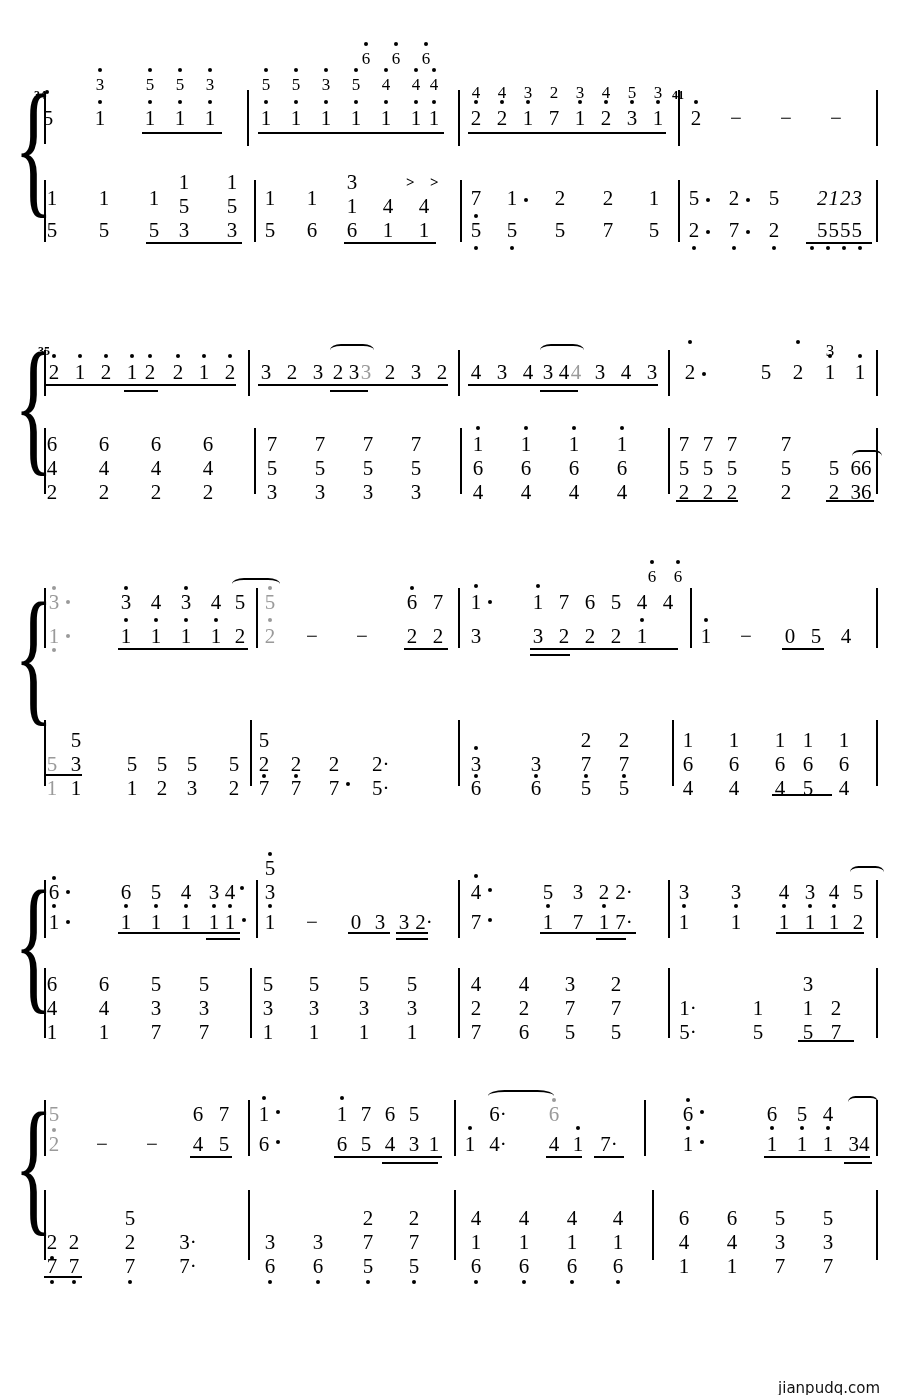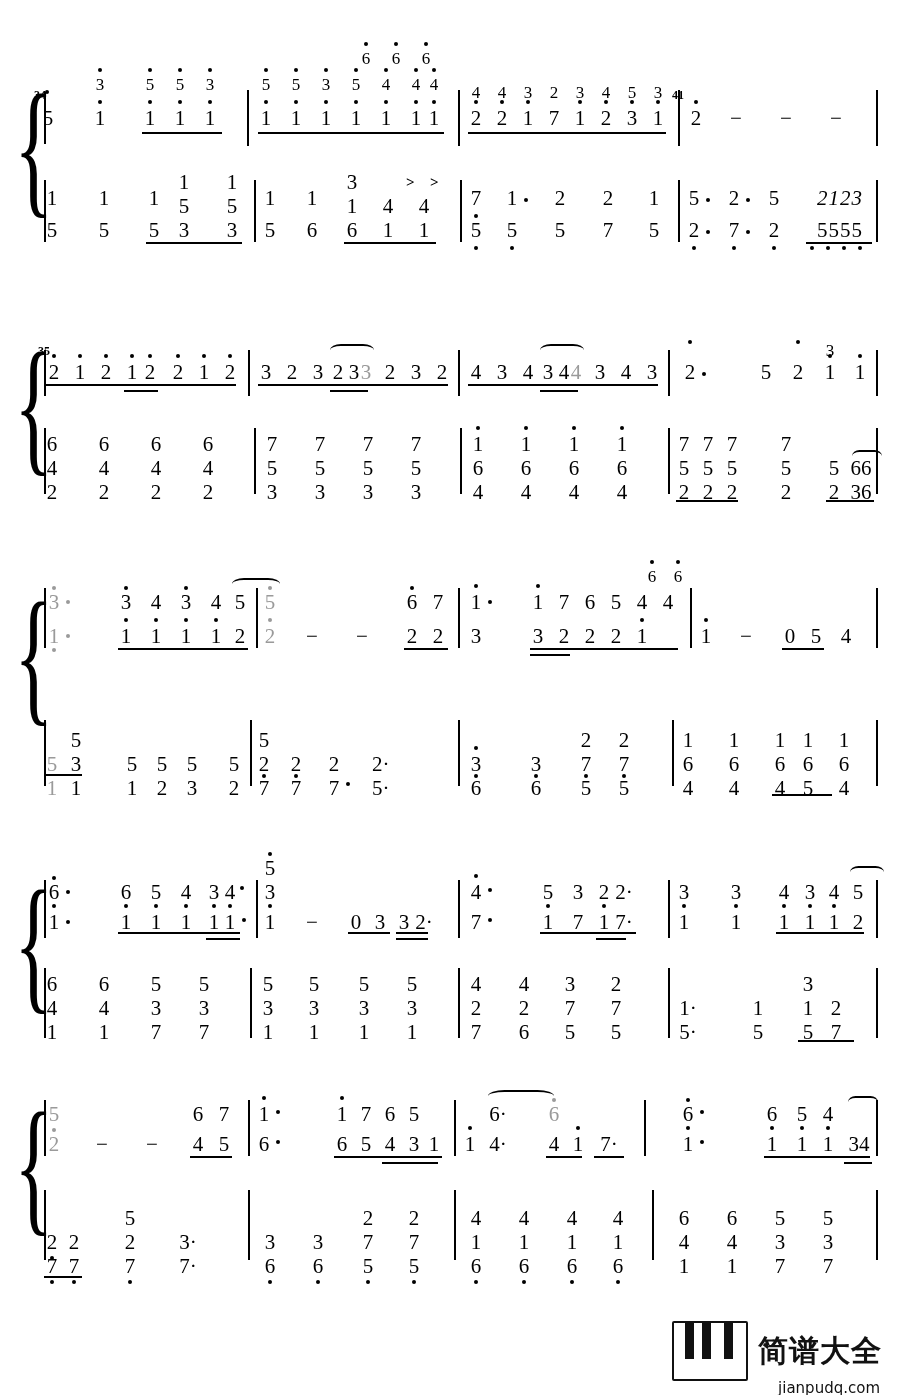--- a/index.html
+++ b/index.html
@@ -759,25 +759,15 @@
       <div class="n" style="left:724px;top:1256px;width:16px;">1</div>
     <div class="n" style="left:772px;top:1208px;width:16px;">5</div>
       <div class="n" style="left:772px;top:1232px;width:16px;">3</div>
       <div class="n" style="left:772px;top:1256px;width:16px;">7</div>
     <div class="n" style="left:820px;top:1208px;width:16px;">5</div>
       <div class="n" style="left:820px;top:1232px;width:16px;">3</div>
       <div class="n" style="left:820px;top:1256px;width:16px;">7</div>
     <div class="barline" style="left:876px;top:1190px;height:70px;"></div>
   </div>
 
-  <div class="wm">
-    <div class="wm-keys">
-      <i style="left:11px;"></i>
-        <i style="left:28px;"></i>
-        <i style="left:50px;"></i>
-    </div>
-    <div>
-      <div class="wm-text">简谱大全</div>
-    </div>
-  </div>
   <div class="wm-sub">jianpudq.com</div>
 
 </div>
 
 </body></html>

